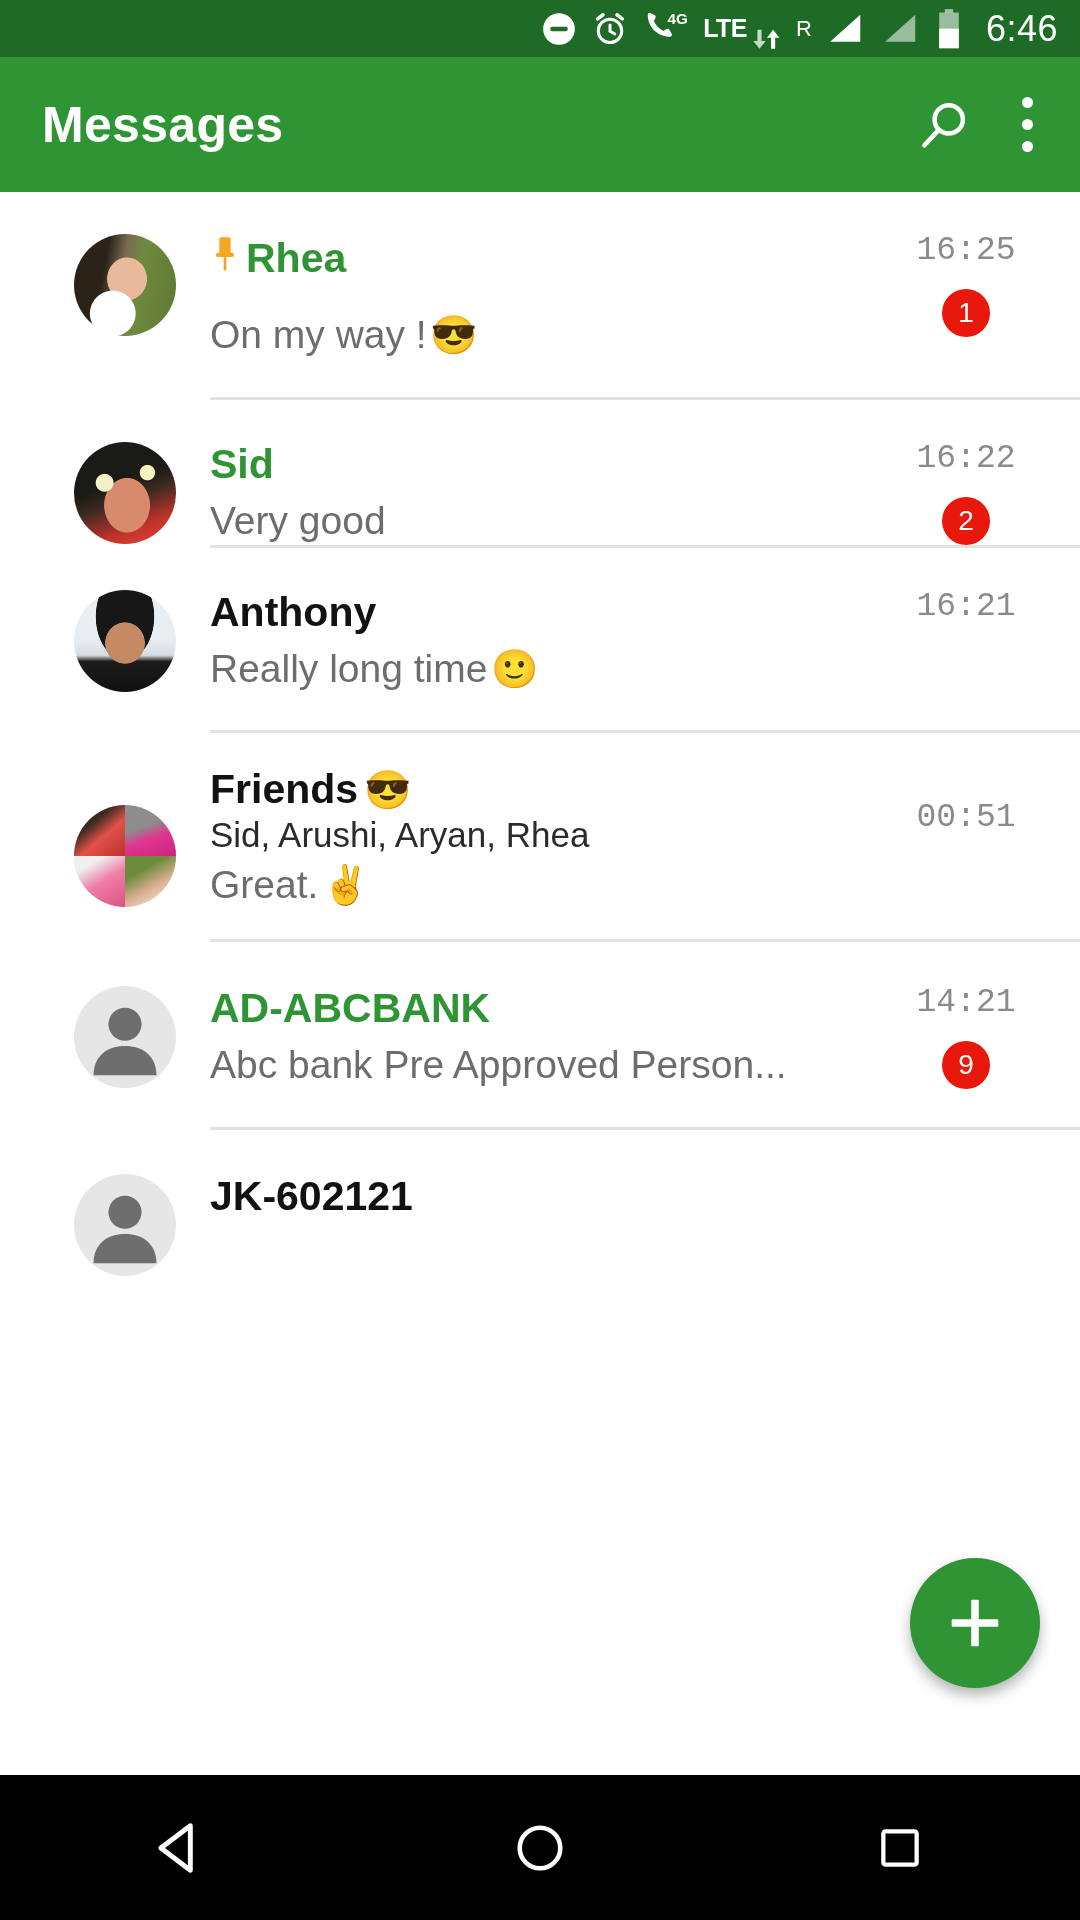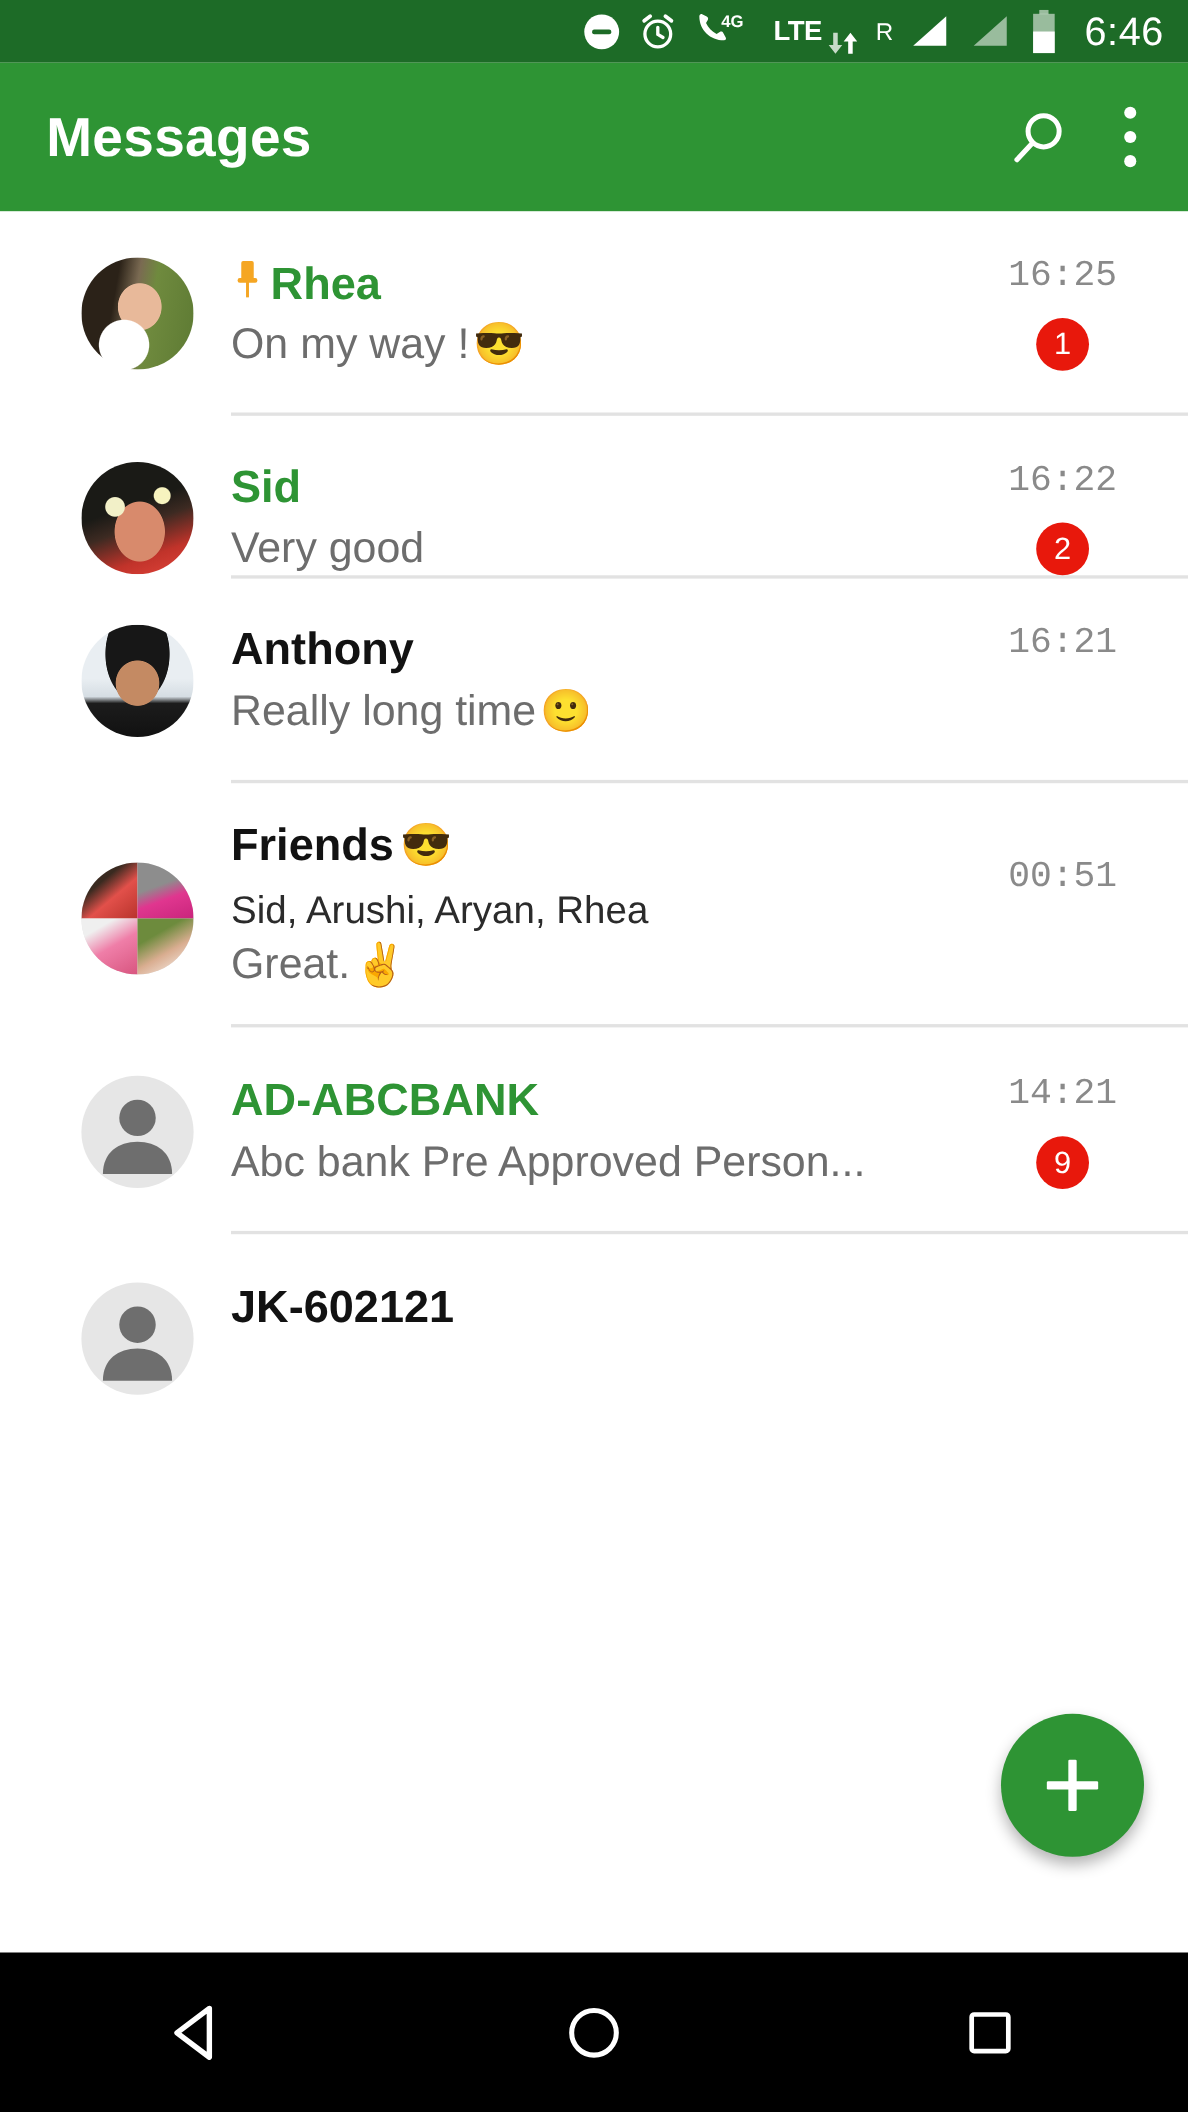--- a/index.html
+++ b/index.html
@@ -26,21 +26,20 @@
     color:#ffffff;
     font-size:36px;
     font-weight:400;
     letter-spacing:0.5px;
     margin-left:10px;
   }
   .lte-wrap { display:flex; align-items:center; gap:2px; }
   .lte-text {
     color:#fff; font-size:25px; font-weight:bold; line-height:1;
     letter-spacing:-0.5px;
-    margin-left:12px;
   }
   .roam-text { color:#fff; font-size:22px; font-weight:500; line-height:1; }
 
   
   #app-bar {
     height:135px;
     background:#2e9434;
     display:flex;
     align-items:center;
     padding:0 16px 0 42px;
@@ -278,21 +277,21 @@
       <div class="name unread">
         <span class="pin-icon">
           <svg width="30" height="40" viewBox="0 0 16 24">
             <rect x="4.6" y="2" width="6.8" height="10" rx="1" fill="#f5a623"></rect>
             <rect x="2.6" y="11.2" width="10.8" height="2.6" rx="1.2" fill="#f5a623"></rect>
             <rect x="7.2" y="13.4" width="1.6" height="8.4" fill="#f5a623"></rect>
           </svg>
         </span>
         <span>Rhea</span>
       </div>
-      <div class="snippet" style="margin-top:6px">
+      <div class="snippet" style="margin-top:28px">
         <span>On my way !</span>
         <span class="emoji">😎</span>
       </div>
     </div>
     <div class="meta-col">
       <span class="time">16:25</span>
       <span class="badge">1</span>
     </div>
   </div>
   <div class="divider"></div>
@@ -342,21 +341,21 @@
         <span class="quad q2"></span>
         <span class="quad q3"></span>
         <span class="quad q4"></span>
       </div>
     </div>
     <div class="text-col">
       <div class="name read">
         <span>Friends</span>
         <span class="emoji">😎</span>
       </div>
-      <div class="members" style="margin-top:14px">Sid, Arushi, Aryan, Rhea</div>
+      <div class="members" style="">Sid, Arushi, Aryan, Rhea</div>
       <div class="snippet">
         <span>Great.</span>
         <span class="emoji">✌</span>
       </div>
     </div>
     <div class="meta-col" style="padding-top:34px">
       <span class="time">00:51</span>
     </div>
   </div>
   <div class="divider"></div>

